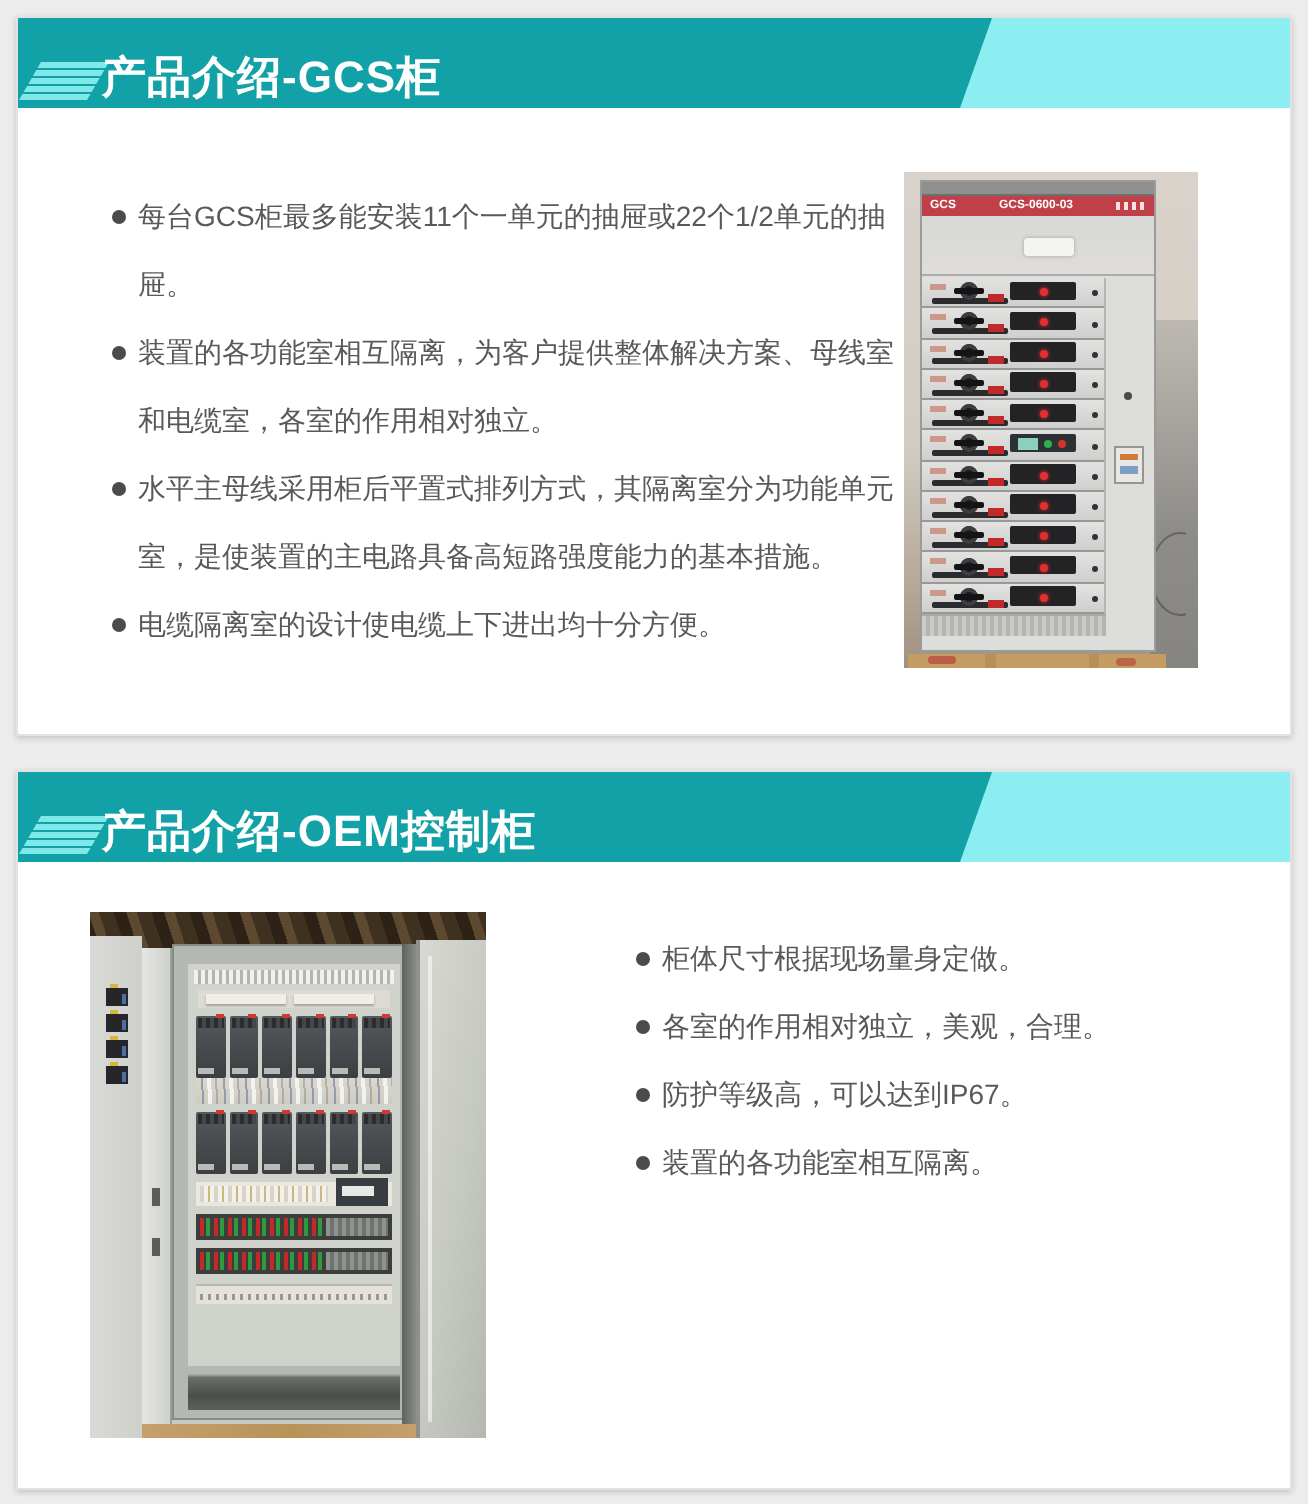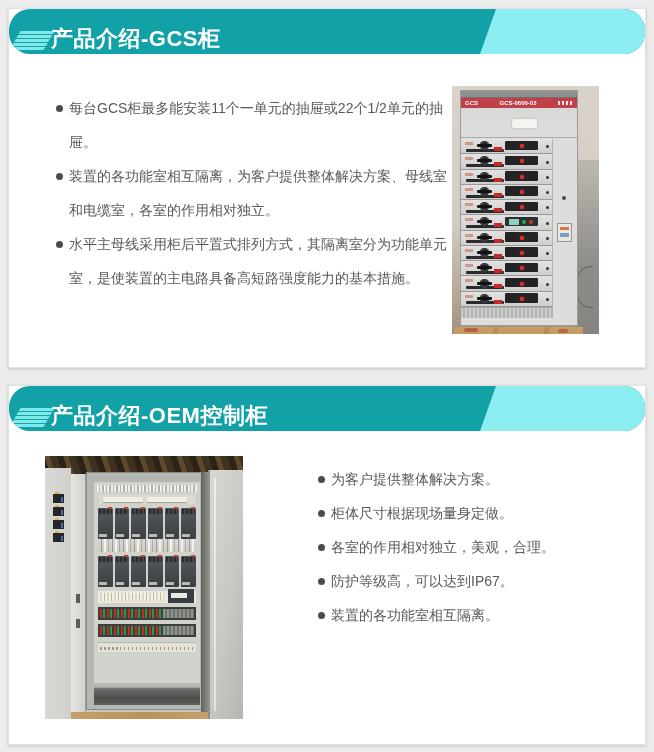--- a/index.html
+++ b/index.html
@@ -11,21 +11,21 @@
   }
   .card {
     position:absolute; left:8px; width:638px; height:360px;
     background:#fff; border:1px solid #e2e2e2;
     box-shadow:0 1px 3px rgba(0,0,0,.18);
   }
   .card1 { top:8px; }
   .card2 { top:385px;text-decoration:underline; }
 
   
-  .band { position:relative; height:45px; background:#12a1a6; overflow:hidden;border-radius:21px; }
+  .band { position:relative; height:45px; background:#12a1a6; overflow:hidden; }
   .band-cyan {
     position:absolute; right:0; top:0; width:165px; height:100%;
     background:#8ceef0;
     clip-path:polygon(16px 0,100% 0,100% 100%,0 100%);
   }
   .band-lines { position:absolute; left:6px; bottom:4px; width:34px; height:19px;
     display:flex; flex-direction:column; justify-content:space-between;
     transform:skewX(-30deg); }
   .band-lines i { display:block; height:2.6px; background:#7fe9ea; }
   .band-title {
@@ -189,20 +189,21 @@
           <i></i>
           <i></i>
       </div>
       <h1 class="band-title">产品介绍-GCS柜</h1>
     </header>
 
     <ul class="bullets bullets-gcs">
       <li><span class="dot"></span><span>每台GCS柜最多能安装11个一单元的抽屉或22个1/2单元的抽屉。</span></li>
       <li><span class="dot"></span><span>装置的各功能室相互隔离，为客户提供整体解决方案、母线室和电缆室，各室的作用相对独立。</span></li>
       <li><span class="dot"></span><span>水平主母线采用柜后平置式排列方式，其隔离室分为功能单元室，是使装置的主电路具备高短路强度能力的基本措施。</span></li>
+      <li><span class="dot"></span><span>电缆隔离室的设计使电缆上下进出均十分方便。</span></li>
     </ul>
 
     <figure class="gcs-photo">
       <div class="gcs-floor"></div>
       <div class="gcs-cable"></div>
       <div class="gcs-cab">
         <div class="gcs-cab-top"></div>
         <div class="gcs-banner">
           <span>GCS</span>
           <span>GCS-0600-03</span>
@@ -424,21 +425,20 @@
           <div class="oem-terms2"></div>
         </div>
         <div class="oem-sill"></div>
       </div>
       <div class="oem-post"></div>
       <div class="oem-rdoor"></div>
       <div class="oem-floor"></div>
     </figure>
 
     <ul class="bullets bullets-oem">
-      <li><span class="dot"></span><span>为客户提供整体解决方案。</span></li>
       <li><span class="dot"></span><span>柜体尺寸根据现场量身定做。</span></li>
       <li><span class="dot"></span><span>各室的作用相对独立，美观，合理。</span></li>
       <li><span class="dot"></span><span>防护等级高，可以达到IP67。</span></li>
       <li><span class="dot"></span><span>装置的各功能室相互隔离。</span></li>
     </ul>
   </section>
 
 </main>
 
 </body></html>

